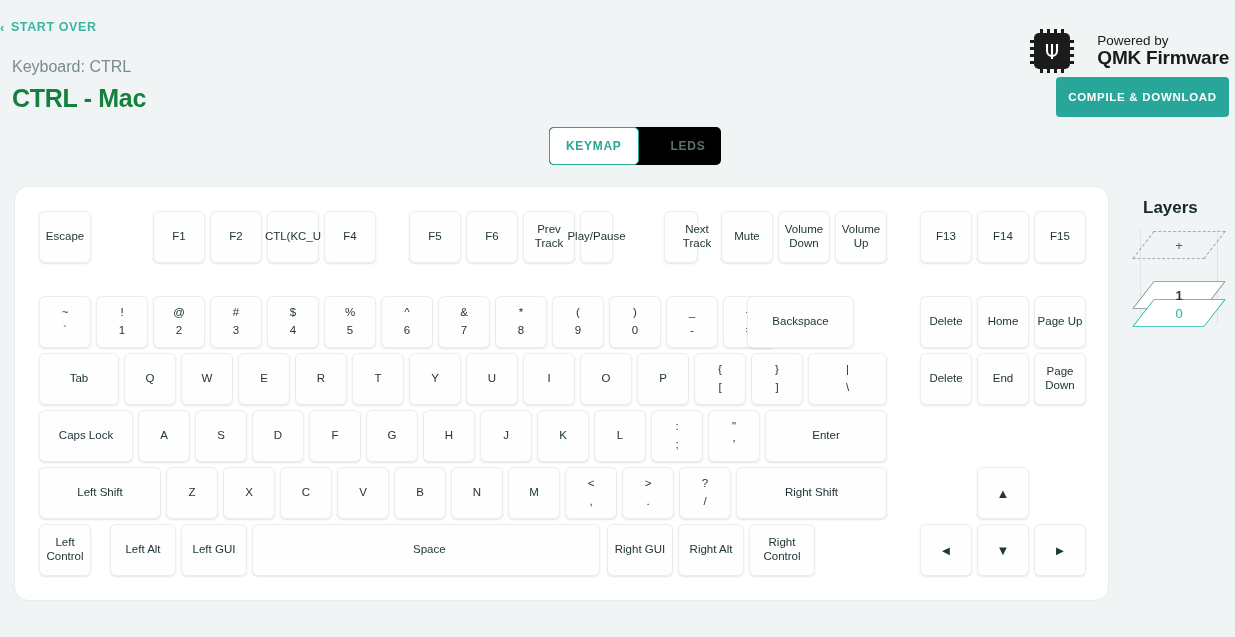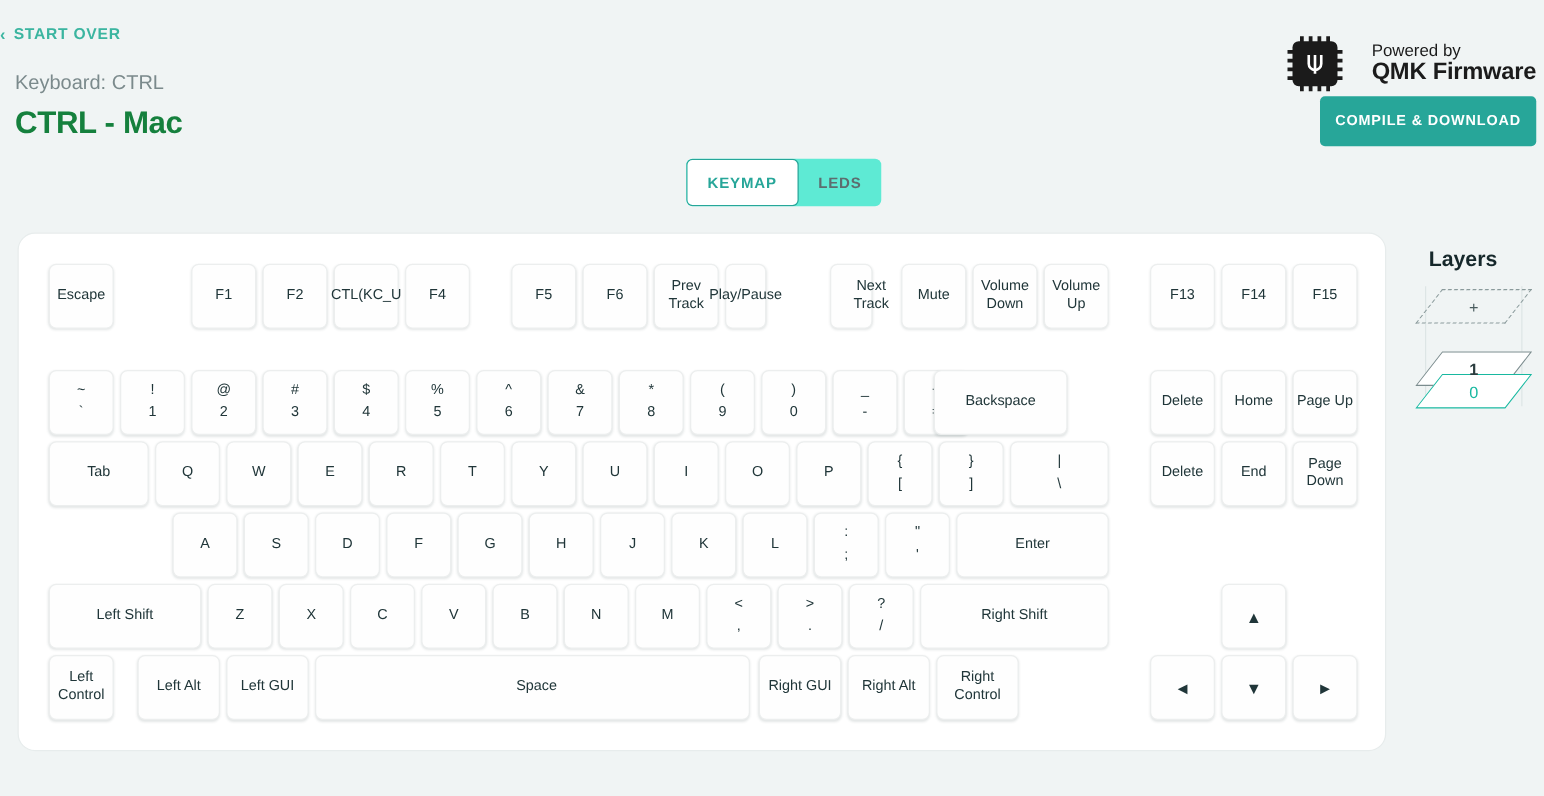--- a/index.html
+++ b/index.html
@@ -66,22 +66,22 @@
     border: none; border-radius: 4px;
     background: #27a699; color: #ffffff;
     font-size: 11.5px; font-weight: bold; letter-spacing: 0.7px;
     display: flex; align-items: center; justify-content: center;
     cursor: pointer;
   }
 
   
   .tabs {
     position: absolute; left: 549px; top: 127px;
-    display: flex; background: #5eead4; border-radius: 5px;
-    height: 38px; overflow: hidden;
+    display: flex; background: #000000; border-radius: 5px;
+    height: 38px; overflow: hidden; gap: 16px;
   }
   .tab {
     display: flex; align-items: center; justify-content: center;
     font-size: 12px; font-weight: bold; letter-spacing: 0.7px;
     color: #5d6d6f; cursor: pointer; padding: 0 16px;
   }
   .tab.active {
     background: #ffffff; color: #27a699;
     border: 1px solid #27a699; border-radius: 5px;
     margin: 0;
@@ -364,20 +364,23 @@
       <div class="key" style="left: 905px; top: 166px; width: 52px; height: 52px;">
         <span class="lbl">Delete</span>
       </div>
       <div class="key" style="left: 962px; top: 166px; width: 52px; height: 52px;">
         <span class="lbl">End</span>
       </div>
       <div class="key two" style="left: 1019px; top: 166px; width: 52px; height: 52px;">
         <span class="lbl">Page
 Down</span>
       </div>
+      <div class="key" style="left: 24px; top: 223px; width: 94px; height: 52px;">
+        <span class="lbl">Caps Lock</span>
+      </div>
       <div class="key" style="left: 123px; top: 223px; width: 52px; height: 52px;">
         <span class="lbl">A</span>
       </div>
       <div class="key" style="left: 180px; top: 223px; width: 52px; height: 52px;">
         <span class="lbl">S</span>
       </div>
       <div class="key" style="left: 237px; top: 223px; width: 52px; height: 52px;">
         <span class="lbl">D</span>
       </div>
       <div class="key" style="left: 294px; top: 223px; width: 52px; height: 52px;">

